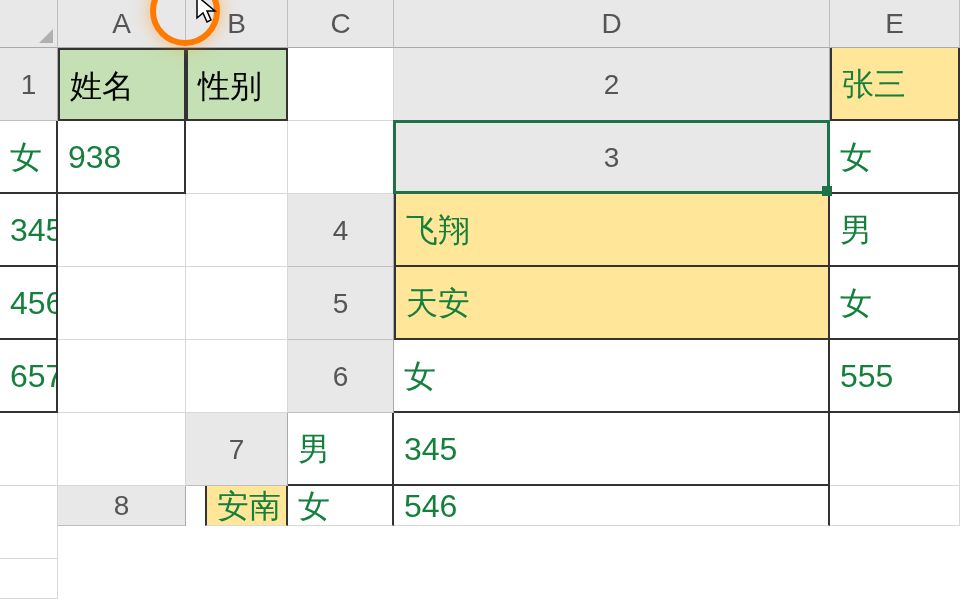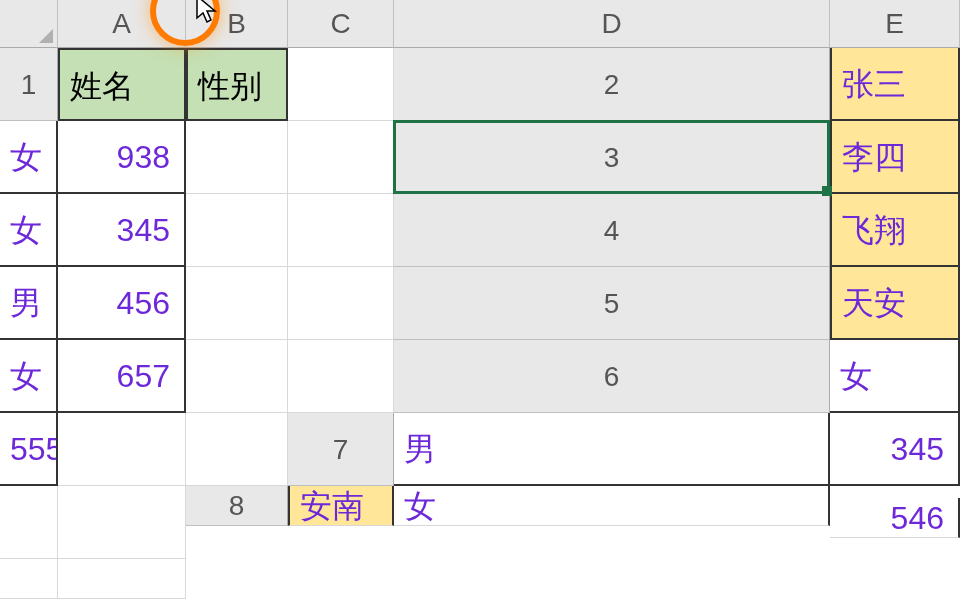--- a/index.html
+++ b/index.html
@@ -54,37 +54,37 @@
       height: 73px;
       line-height: 73px;
       user-select: none;
     }
     .cell {
       border-right: 1px solid #d8d8d8;
       border-bottom: 1px solid #d8d8d8;
       height: 73px;
       line-height: 73px;
       font-size: 32px;
-      color: #6d28d9;
+      color: #15803d;
       padding: 0 10px;
       background: #fff;
       overflow: hidden;
       white-space: nowrap;
     }
     .hcell {
       background: #c5e0b4;
       border: 2px solid #333;
       font-size: 32px;
       color: #000;
       padding: 0 10px;
     }
     .name-col {
       background: #ffe699;
     }
-    .num { text-align: right; padding-right: 14px; }
+    .num { padding-right: 14px; }
 
     
     .selected {
       position: absolute;
       border: 3px solid #1f7246;
       background: transparent;
       pointer-events: none;
     }
     .fill-handle {
       position: absolute;
@@ -133,21 +133,20 @@
   <div class="cell"></div>
 
   <div class="row-header">2</div>
   <div class="cell name-col thick-l thick-b thick-r">张三</div>
   <div class="cell thick-b thick-r">女</div>
   <div class="cell num thick-b thick-r">938</div>
   <div class="cell"></div>
   <div class="cell"></div>
 
   <div class="row-header">3</div>
-  <div class="cell name-col thick-l thick-b thick-r">李四</div>
   <div class="cell thick-b thick-r">女</div>
   <div class="cell num thick-b thick-r">345</div>
   <div class="cell"></div>
   <div class="cell"></div>
 
   <div class="row-header">4</div>
   <div class="cell name-col thick-l thick-b thick-r">飞翔</div>
   <div class="cell thick-b thick-r">男</div>
   <div class="cell num thick-b thick-r">456</div>
   <div class="cell"></div>
@@ -166,23 +165,23 @@
   <div class="cell"></div>
   <div class="cell"></div>
 
   <div class="row-header">7</div>
   <div class="cell thick-b thick-r">男</div>
   <div class="cell num thick-b thick-r">345</div>
   <div class="cell"></div>
   <div class="cell"></div>
 
   <div class="row-header" style="height:40px;line-height:40px;">8</div>
-  <div class="cell name-col thick-l thick-r" style="height:40px;line-height:40px;">安南</div>
+  <div class="cell name-col thick-l thick-r" style="height:40px;line-height:40px;margin-left:19px;">安南</div>
   <div class="cell thick-r" style="height:40px;line-height:40px;">女</div>
-  <div class="cell num thick-r" style="height:40px;line-height:40px;margin-top:12px;">546</div>
+  <div class="cell num thick-r" style="height:40px;line-height:40px;">546</div>
   <div class="cell" style="height:40px;"></div>
   <div class="cell" style="height:40px;"></div>
 </div>
 
 <div class="selected" style="left:393px; top:120px; width:437px; height:74px;">
   <div class="fill-handle"></div>
 </div>
 
 <div class="cursor-circle" style="left:150px; top:-24px;"></div>
 <svg class="cursor-arrow" style="left:194px; top:-6px;" width="26" height="30" viewBox="0 0 26 30">

